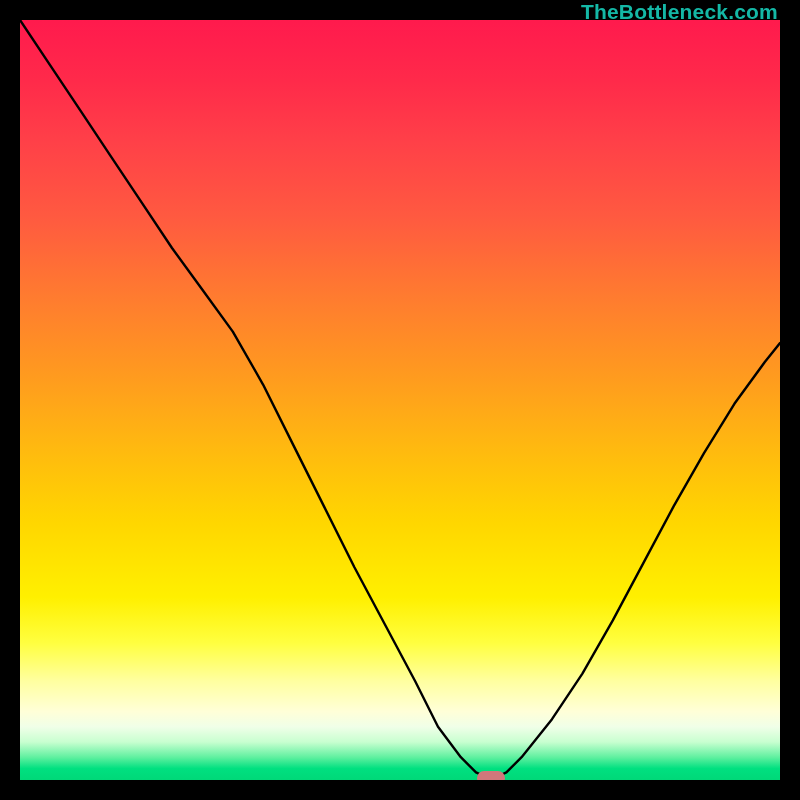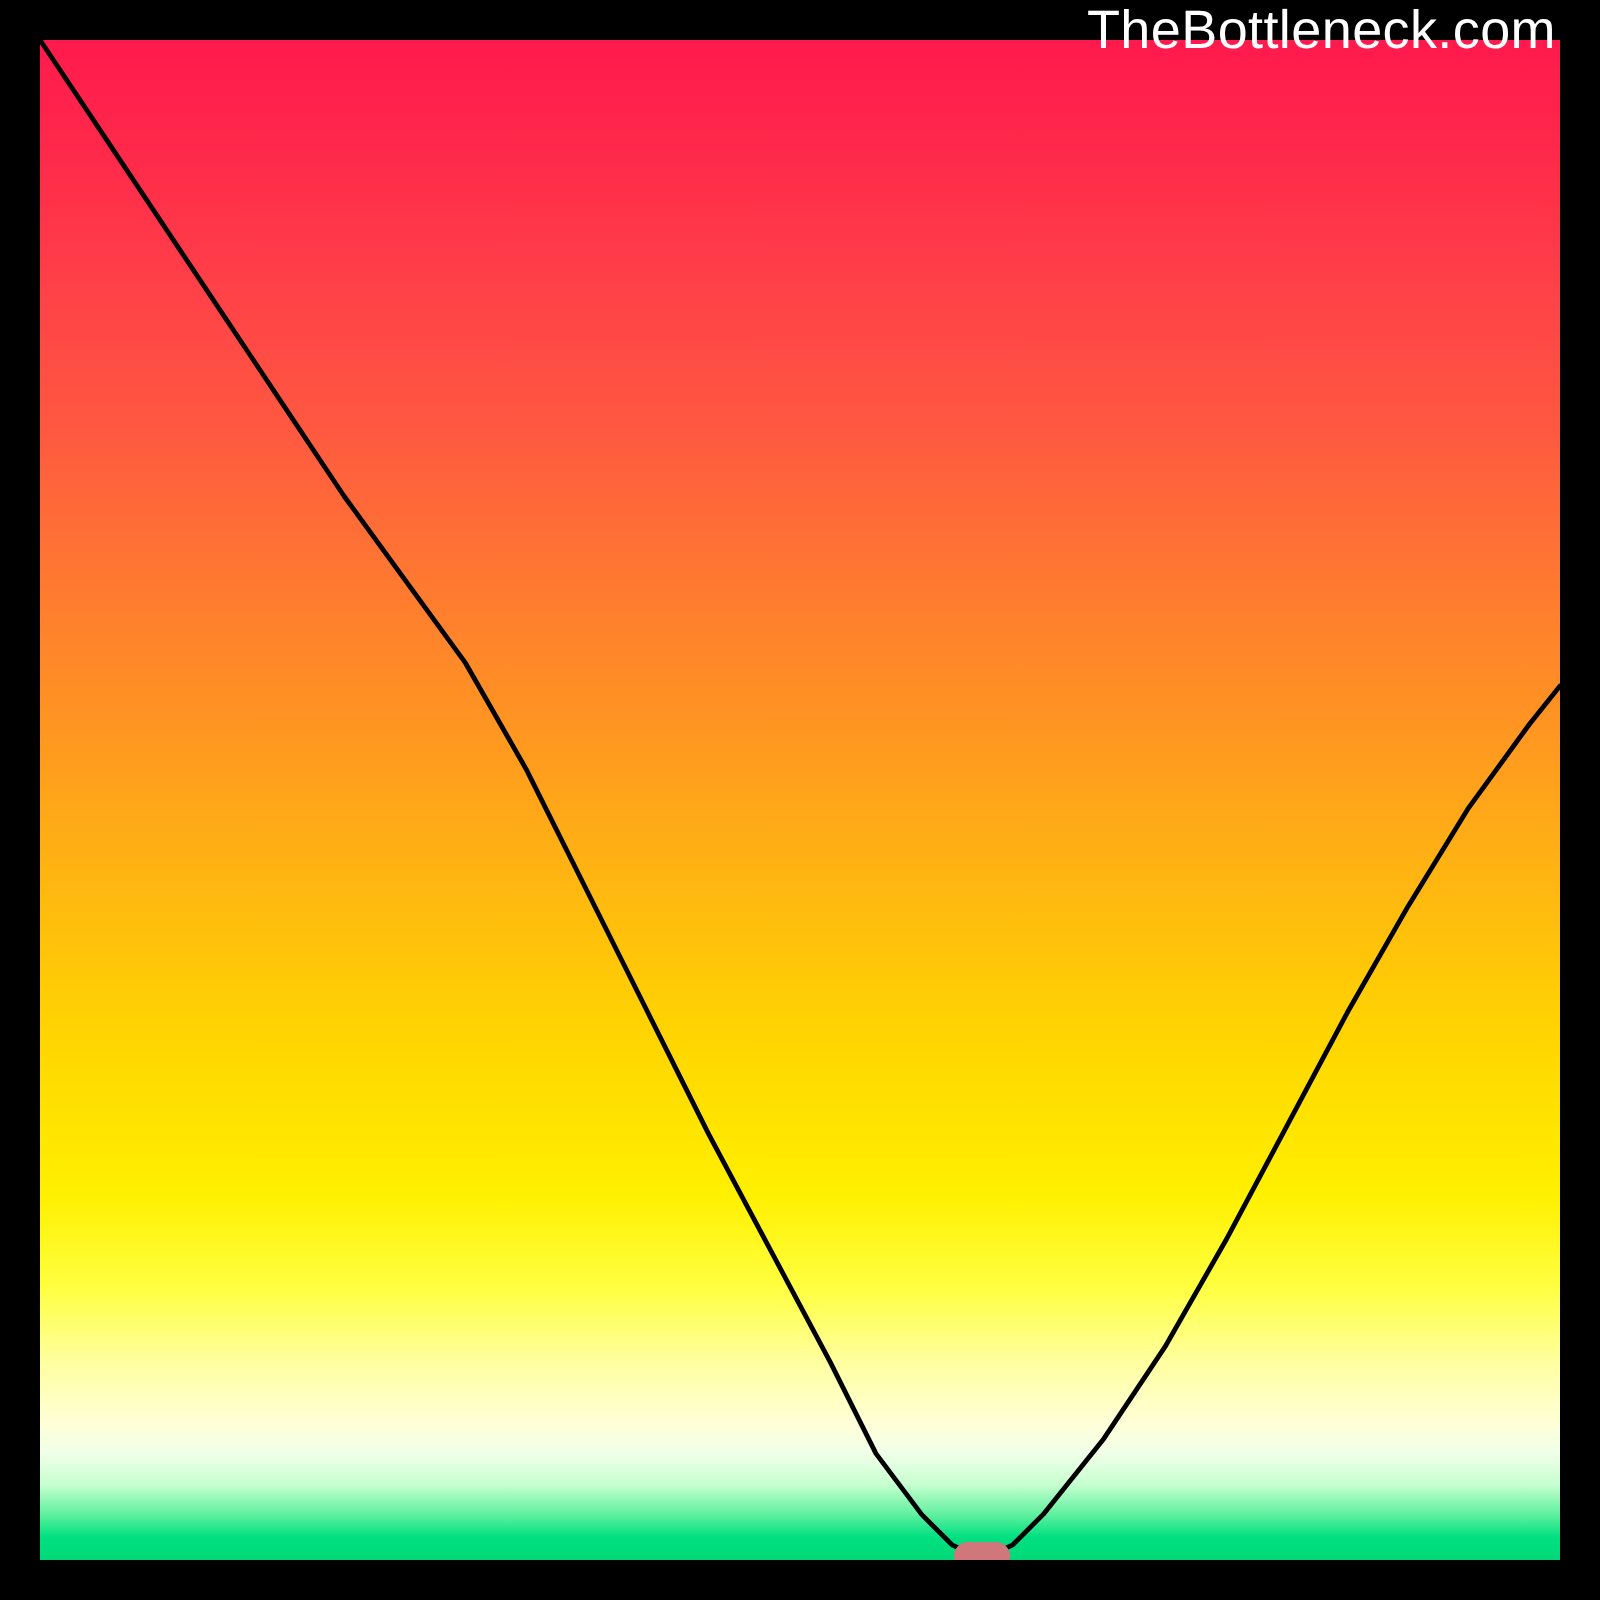--- a/index.html
+++ b/index.html
@@ -51,23 +51,23 @@
       #c8ffd0 95%,
       #60f0a0 97%,
       #00e080 98.5%,
       #00d878 100%
     );
   }
   .watermark {
     position: absolute;
     top: 0px;
     right: 22px;
-    color: #ffffff;
-    font-size: 27px;
-    font-weight: 400;
+    color: #14b8a6;
+    font-size: 21px;
+    font-weight: 700;
     user-select: none;
     letter-spacing: 0.2px;
   }
   svg.curve {
     position: absolute;
     left: 0;
     top: 0;
     width: 760px;
     height: 760px;
   }

